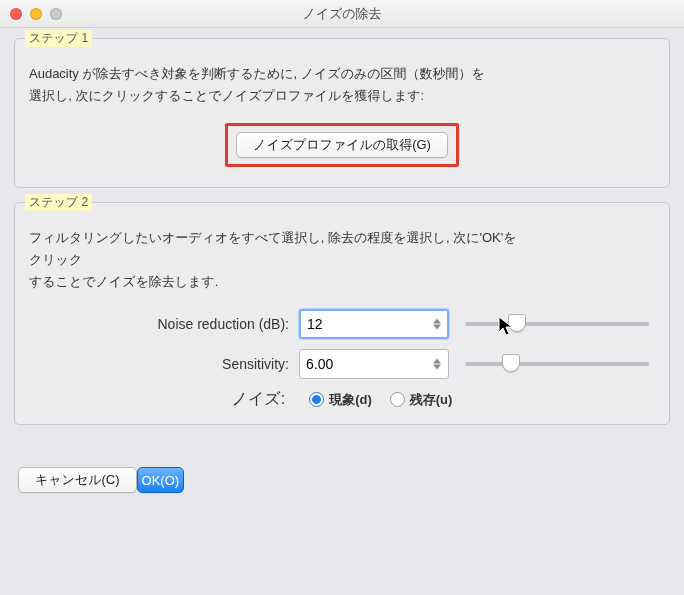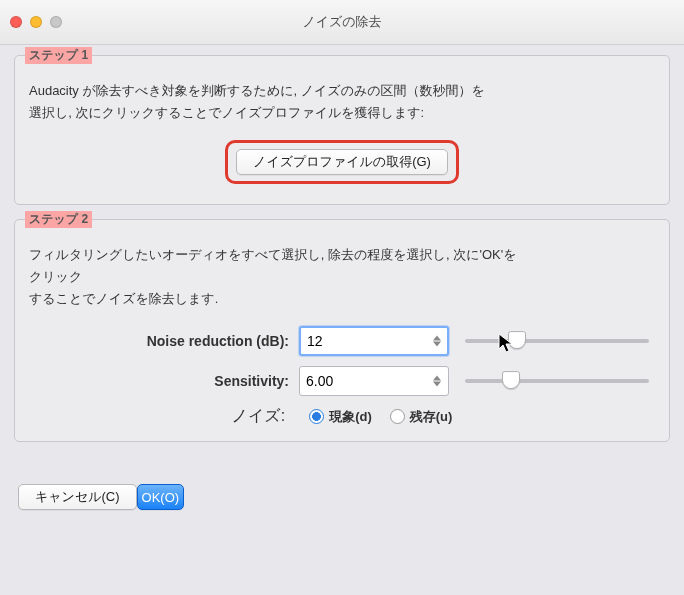--- a/index.html
+++ b/index.html
@@ -8,21 +8,21 @@
     padding: 0;
     background: #e8e8ec;
     font-family: -apple-system, BlinkMacSystemFont, "Helvetica Neue", sans-serif;
     font-size: 13px;
     color: #333;
     width: 684px;
     height: 595px;
     overflow: hidden;
   }
   .titlebar {
-    height: 45px;
+    height: 28px;
     background: linear-gradient(#f6f6f6, #e8e8e8);
     border-bottom: 1px solid #d0d0d0;
     display: flex;
     align-items: center;
     position: relative;
   }
   .traffic-lights {
     display: flex;
     gap: 8px;
     padding-left: 10px;
@@ -50,41 +50,40 @@
     border-radius: 5px;
     padding: 18px 14px 14px 14px;
     margin-bottom: 14px;
     position: relative;
     background: #ececef;
   }
   .group-label {
     position: absolute;
     top: -9px;
     left: 10px;
-    background: #fca5a5;
+    background: #fef9c3;
     padding: 0 4px;
     font-size: 12px;
     color: #555;
-    font-weight: bold;
   }
   .desc {
     font-size: 13px;
     line-height: 1.7;
     margin: 6px 0 16px 0;
     color: #333;
   }
   .center-row {
     display: flex;
     justify-content: center;
     margin-bottom: 6px;
   }
   .highlight-frame {
     border: 3px solid #e03a2f;
     padding: 6px 8px;
-    border-radius: 10px;
+    border-radius: 2px;
   }
   .mac-button {
     background: linear-gradient(#ffffff, #f1f1f1);
     border: 1px solid #b8b8b8;
     border-radius: 5px;
     padding: 3px 16px;
     font-size: 13px;
     color: #222;
     cursor: pointer;
     box-shadow: 0 1px 0 rgba(0,0,0,0.05);
@@ -99,21 +98,20 @@
     display: flex;
     align-items: center;
     margin: 10px 0;
     gap: 10px;
   }
   .param-label {
     width: 260px;
     text-align: right;
     font-size: 14px;
     color: #333;
-    font-weight: bold;
   }
   .param-input-wrap {
     width: 150px;
     position: relative;
   }
   .param-input {
     width: 100%;
     height: 30px;
     border: 1px solid #b8b8c0;
     border-radius: 3px;

